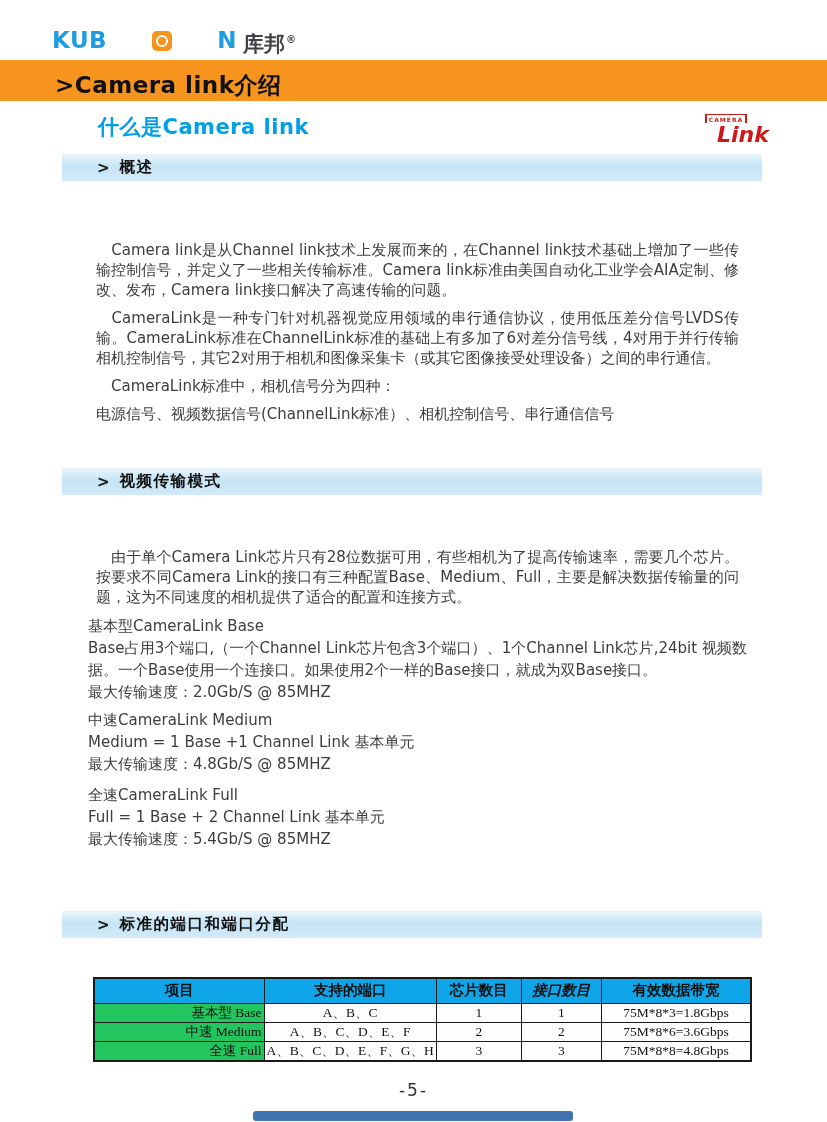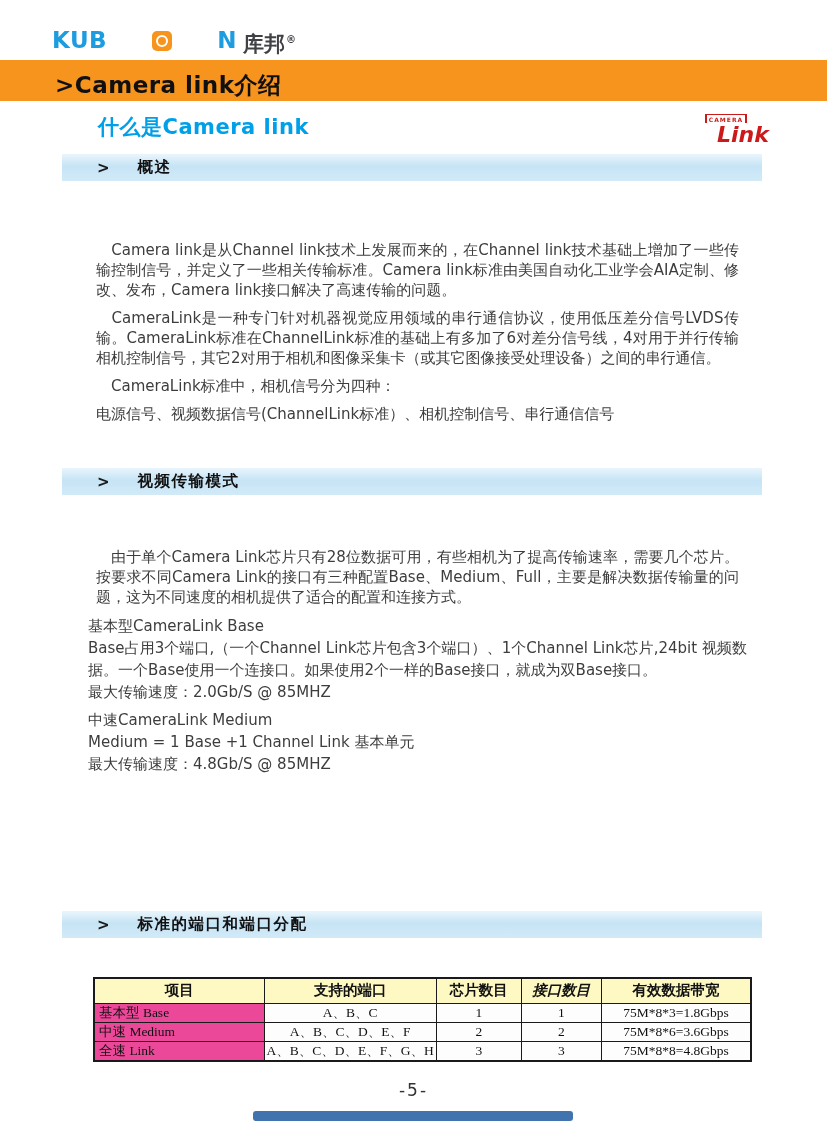--- a/index.html
+++ b/index.html
@@ -48,21 +48,21 @@
   }
   .cl-logo .link { font-size:22px; font-weight:800; font-style:italic; margin-top:-1px;margin-left:20px; }
 
   
   .section-bar {
     position:absolute; left:62px; width:700px; height:27px;
     background:linear-gradient(180deg,#EAF5FC 0%, #C6E4F5 45%, #D2EAF8 100%);
     display:flex; align-items:center;
   }
   .section-bar .marker { margin-left:35px; font-size:15px; font-weight:700; color:#1a1a1a; }
-  .section-bar .s-title { margin-left:28px; font-size:15.5px; font-weight:700; color:#111111; letter-spacing:1.5px; }
+  .section-bar .s-title { margin-left:10px; font-size:15.5px; font-weight:700; color:#111111; letter-spacing:1.5px; }
   #bar-overview { top:154px; }
   #bar-video    { top:468px; }
   #bar-ports    { top:911px; }
 
   
   .text-block { position:absolute; left:88px; width:659px; color:#3D3D3D; font-size:15px; line-height:20px; text-align:justify; }
   .text-block p { margin:8px; }
   #overview-text { top:232px; }
   #video-intro   { top:539px; }
   .mode-block { position:absolute; left:88px; width:659px; color:#3D3D3D; font-size:15px; line-height:22px; text-align:justify; }
@@ -73,28 +73,28 @@
 
   
   .ports-table {
     position:absolute; left:93px; top:977px;
     border-collapse:collapse; border:2px solid #1a1a1a;
     font-family:"Liberation Serif","DejaVu Serif",serif;
     table-layout:fixed;
   }
   .ports-table th, .ports-table td { border:1px solid #1a1a1a; overflow:hidden; white-space:nowrap; }
   .ports-table th {
-    background:#fef9c3; height:25px; font-size:14.5px; font-weight:700; color:#111;
+    background:#0ea5e9; height:25px; font-size:14.5px; font-weight:700; color:#111;
     text-align:center; padding:0 2px;
   }
   .ports-table td {
     background:#FDFDFD; height:19px; font-size:13.5px; color:#111;
     text-align:center; padding:0 2px;
   }
-  .ports-table td.rowhead { background:#ec4899; text-align:left; padding-left:4px; }
+  .ports-table td.rowhead { background:#22c55e; text-align:right; padding-left:4px; }
   .c-item { width:170px; } .c-port { width:165px; } .c-chip { width:85px; }
   .c-iface { width:80px;font-style:italic; } .c-bw { width:150px; }
 
   
   .page-number { position:absolute; left:0; top:1080px; width:827px; text-align:center; font-size:17px; color:#333333; letter-spacing:2px; }
   .bottom-bar { position:absolute; left:253px; top:1111px; width:320px; height:10px; background:#4173AE; border-radius:3px; }
 </style>
 </head>
 <body>
 
@@ -146,20 +146,25 @@
     <p>Base占用3个端口,（一个Channel Link芯片包含3个端口）、1个Channel Link芯片,24bit 视频数据。一个Base使用一个连接口。如果使用2个一样的Base接口，就成为双Base接口。</p>
     <p>最大传输速度：2.0Gb/S @ 85MHZ</p>
   </div>
 
   <div class="mode-block" id="medium-block">
     <p>中速CameraLink Medium</p>
     <p>Medium = 1 Base +1 Channel Link 基本单元</p>
     <p>最大传输速度：4.8Gb/S @ 85MHZ</p>
   </div>
 
+  <div class="mode-block" id="full-block">
+    <p>全速CameraLink Full</p>
+    <p>Full = 1 Base + 2 Channel Link 基本单元</p>
+    <p>最大传输速度：5.4Gb/S @ 85MHZ</p>
+  </div>
 
   <div class="section-bar" id="bar-ports">
     <span class="marker">&gt;</span>
     <span class="s-title">标准的端口和端口分配</span>
   </div>
 
   <table class="ports-table">
     <tbody>
         <tr>
       <th class="c-item">项目</th>
@@ -176,21 +181,21 @@
       <td>75M*8*3=1.8Gbps</td>
     </tr>
     <tr>
       <td class="rowhead">中速 Medium</td>
       <td>A、B、C、D、E、F</td>
       <td>2</td>
       <td>2</td>
       <td>75M*8*6=3.6Gbps</td>
     </tr>
     <tr>
-      <td class="rowhead">全速 Link</td>
+      <td class="rowhead">全速 Full</td>
       <td>A、B、C、D、E、F、G、H</td>
       <td>3</td>
       <td>3</td>
       <td>75M*8*8=4.8Gbps</td>
     </tr>
   </tbody>
     </table>
 
   <div class="page-number">-5-</div>
   <div class="bottom-bar"></div>

